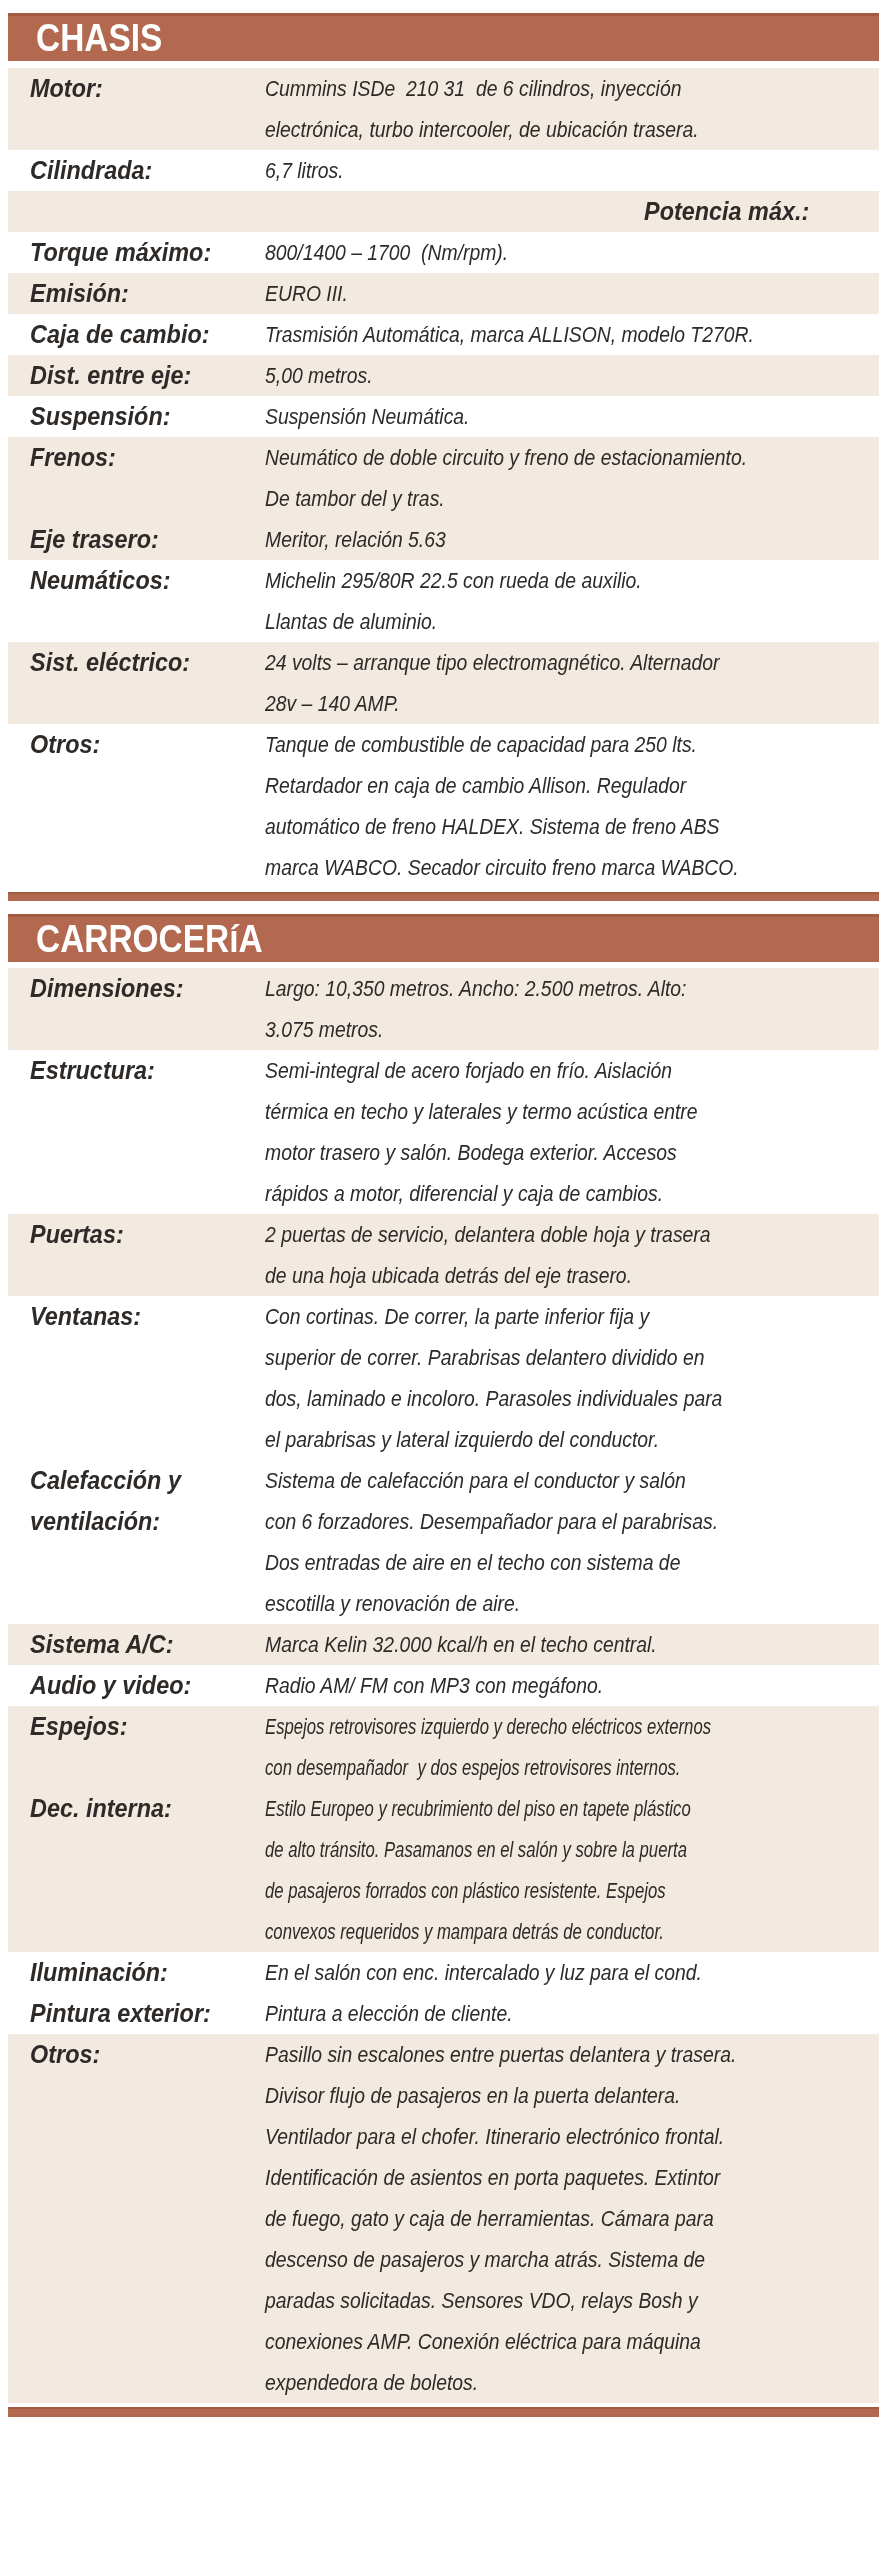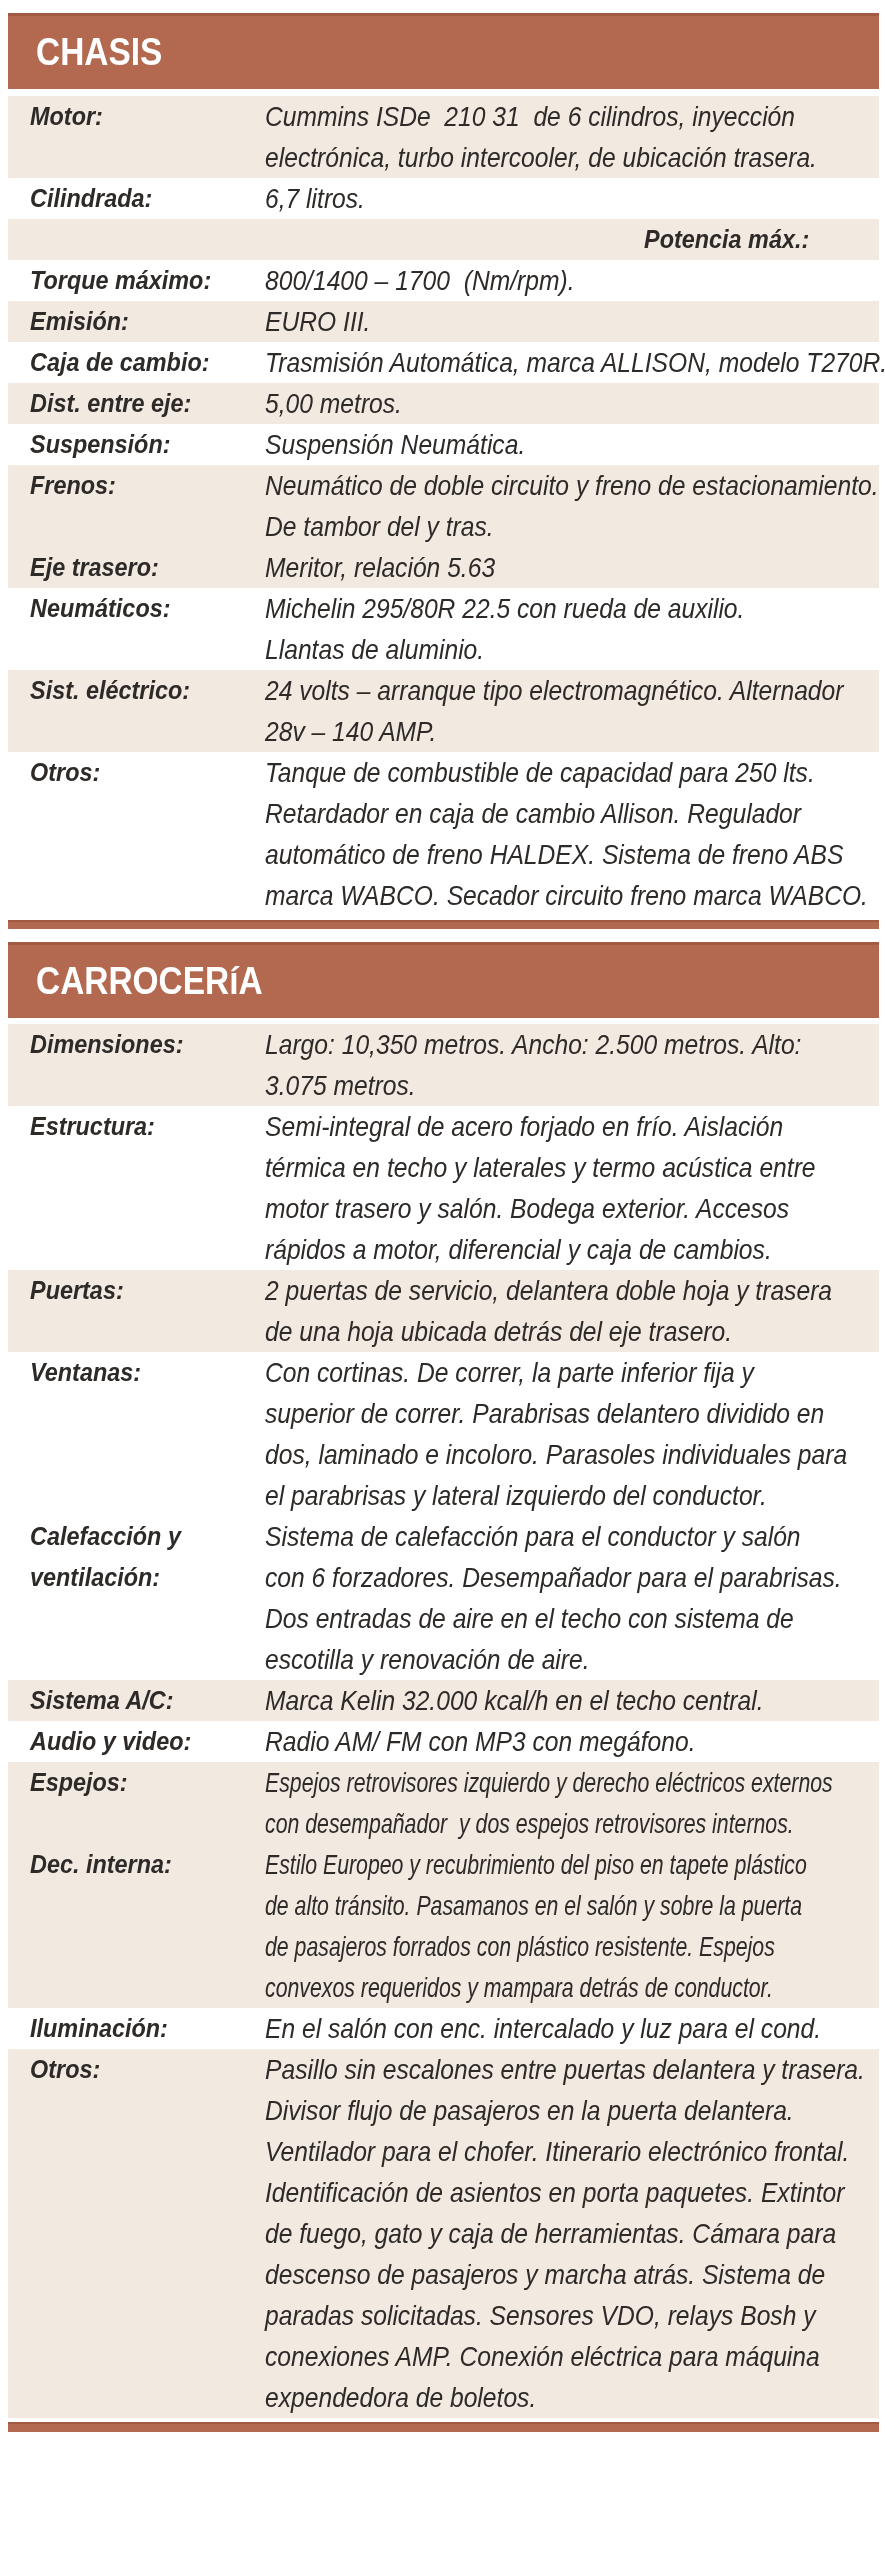--- a/index.html
+++ b/index.html
@@ -9,21 +9,21 @@
     min-height: 2576px;
     box-sizing: border-box;
     padding: 13px 5.7px 8.2px 8.2px;
     font-family: "Liberation Sans", sans-serif;
     font-style: italic;
     color: #2d2a28;
     background: #ffffff;
   }
   .spec-section { display:block; }
   .band {
-    height: 76px;
+    height: 48px;
     box-sizing: border-box;
     background: #b2694f;
     border-top: 3.3px solid #a25a43;
     display: flex;
     align-items: center;
     padding-left: 28px;
     margin-bottom: 6.5px;
     font-style: normal;
   }
   .band-title {
@@ -45,21 +45,21 @@
     font-weight: 700;
     font-size: 26px;
     line-height: 41px;
     white-space: pre-line;
     transform: scaleX(0.90);
     transform-origin: 0 0;
   }
   .value {
     flex: 1;
     min-width: 0;
-    font-size: 28px;
+    font-size: 22px;
     line-height: 41px;
   }
   .vline {
     display: block;
     white-space: pre;
     transform: scaleX(0.88);
     transform-origin: 0 50%;
   }
   .row.xcond .vline { transform: scaleX(0.76); }
   .section-divider {
@@ -263,20 +263,26 @@
           </div>
   </div>
 
   <div class="row">
     <div class="label">Iluminación:</div>
     <div class="value">
             <div class="vline">En el salón con enc. intercalado y luz para el cond.</div>
           </div>
   </div>
 
+  <div class="row">
+    <div class="label">Pintura exterior:</div>
+    <div class="value">
+            <div class="vline">Pintura a elección de cliente.</div>
+          </div>
+  </div>
 
   <div class="row shaded">
     <div class="label">Otros:</div>
     <div class="value">
             <div class="vline">Pasillo sin escalones entre puertas delantera y trasera.</div>
             <div class="vline">Divisor flujo de pasajeros en la puerta delantera.</div>
             <div class="vline">Ventilador para el chofer. Itinerario electrónico frontal.</div>
             <div class="vline">Identificación de asientos en porta paquetes. Extintor</div>
             <div class="vline">de fuego, gato y caja de herramientas. Cámara para</div>
             <div class="vline">descenso de pasajeros y marcha atrás. Sistema de</div>

